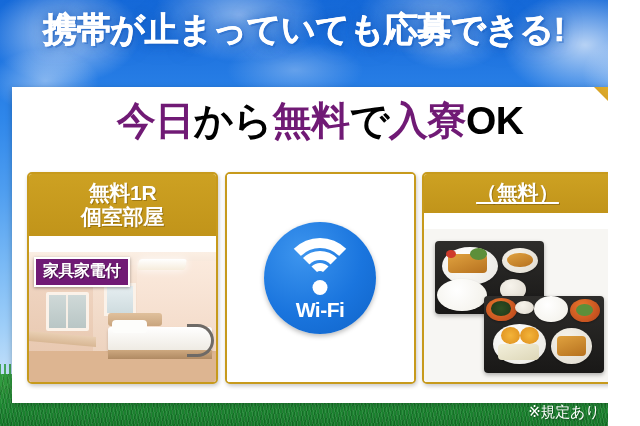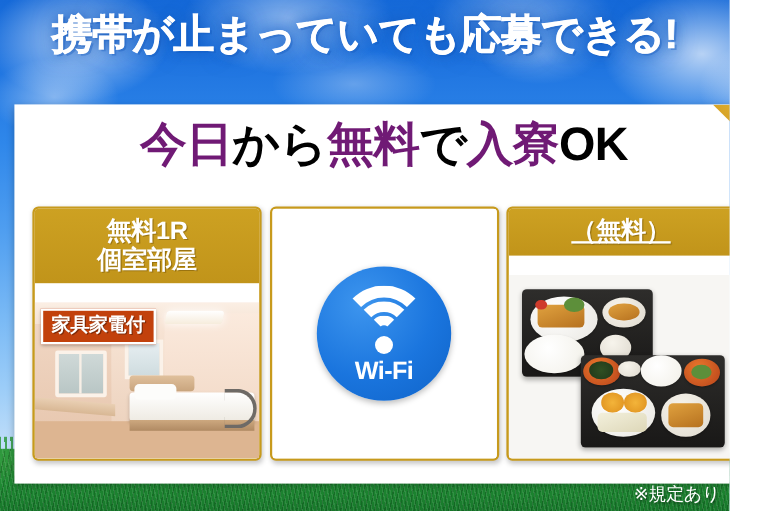--- a/index.html
+++ b/index.html
@@ -258,21 +258,21 @@
     background: linear-gradient(180deg,#cda87f,#b08a63);
   }
   .rm-bed .footrail {
     position: absolute; right: -2%; top: 24%; width: 26%; height: 62%;
     border: 3px solid #6e6a66; border-left: none;
     border-radius: 0 40px 40px 0;
   }
   #furniture-badge {
     position: absolute;
     left: 5px; top: 5px;
-    background: #c2410c;
+    background: #701a75;
     border: 2px solid #ffffff;
     color: #ffffff;
     font-size: 16px;
     font-weight: 700;
     padding: 2px 7px 3px;
     letter-spacing: -0.5px;
     white-space: nowrap;
     text-shadow: 1px 1px 0 rgba(0,0,0,0.35);
     box-shadow: 0 1px 3px rgba(0,0,0,.35);
     font-family: Liberation Mono, monospace;

